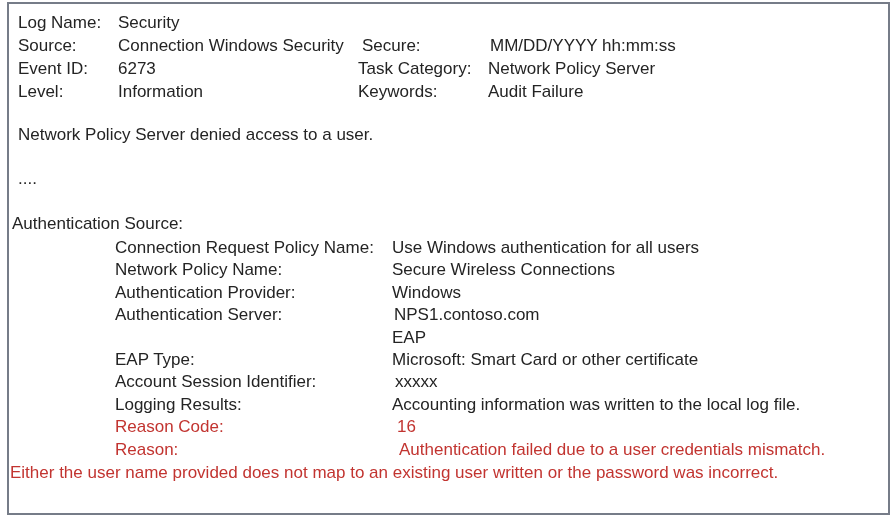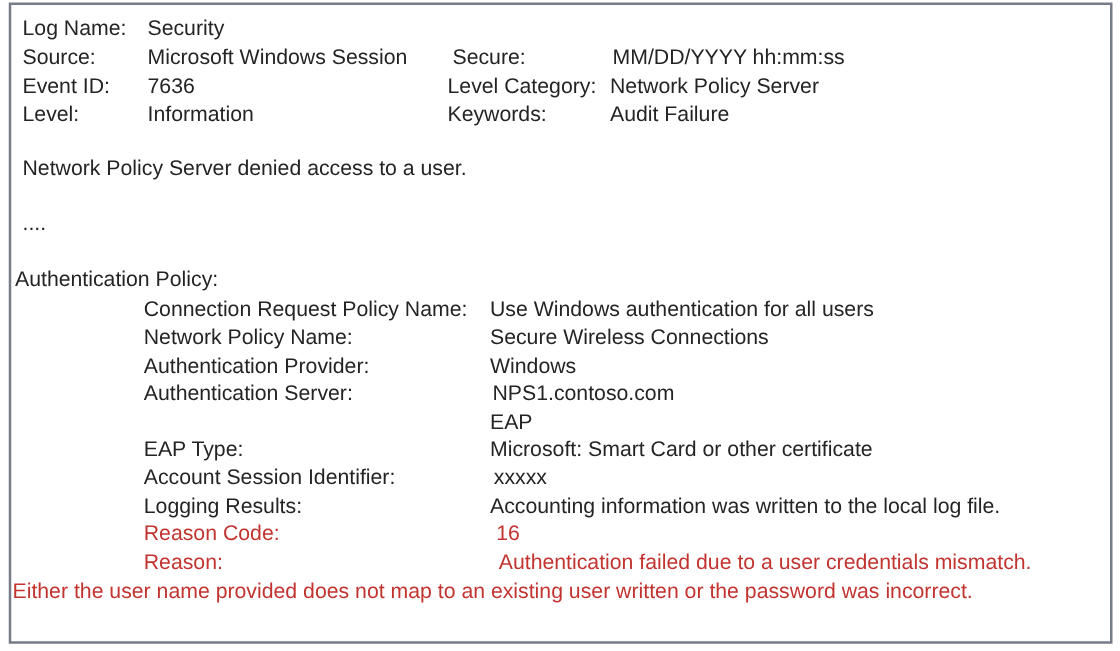--- a/index.html
+++ b/index.html
@@ -46,45 +46,45 @@
 <body>
 
 <div class="frame"></div>
 
 <div class="line" style="top:11px">
   <span class="at" style="left:18px">Log Name:</span>
   <span class="at" style="left:118px">Security</span>
 </div>
 <div class="line" style="top:34px">
   <span class="at" style="left:18px">Source:</span>
-  <span class="at" style="left:118px">Microsoft Windows Session</span>
+  <span class="at" style="left:118px">Connection Windows Security</span>
   <span class="at" style="left:362px">Secure:</span>
   <span class="at" style="left:490px">MM/DD/YYYY hh:mm:ss</span>
 </div>
 <div class="line" style="top:57px">
   <span class="at" style="left:18px">Event ID:</span>
-  <span class="at" style="left:118px">7636</span>
-  <span class="at" style="left:358px">Level Category:</span>
+  <span class="at" style="left:118px">6273</span>
+  <span class="at" style="left:358px">Task Category:</span>
   <span class="at" style="left:488px">Network Policy Server</span>
 </div>
 <div class="line" style="top:80px">
   <span class="at" style="left:18px">Level:</span>
   <span class="at" style="left:118px">Information</span>
   <span class="at" style="left:358px">Keywords:</span>
   <span class="at" style="left:488px">Audit Failure</span>
 </div>
 
 <div class="line" style="top:123px">
   <span class="at" style="left:18px">Network Policy Server denied access to a user.</span>
 </div>
 <div class="line" style="top:167px">
   <span class="at" style="left:18px">....</span>
 </div>
 <div class="line" style="top:212px">
-  <span class="at" style="left:12px">Authentication Policy:</span>
+  <span class="at" style="left:12px">Authentication Source:</span>
 </div>
 
 <div class="line" style="top:236px">
   <span class="at" style="left:115px">Connection Request Policy Name:</span>
   <span class="at" style="left:392px">Use Windows authentication for all users</span>
 </div>
 <div class="line" style="top:258px">
   <span class="at" style="left:392px">Secure Wireless Connections</span>
   <span class="at" style="left:115px">Network Policy Name:</span>
 </div>

